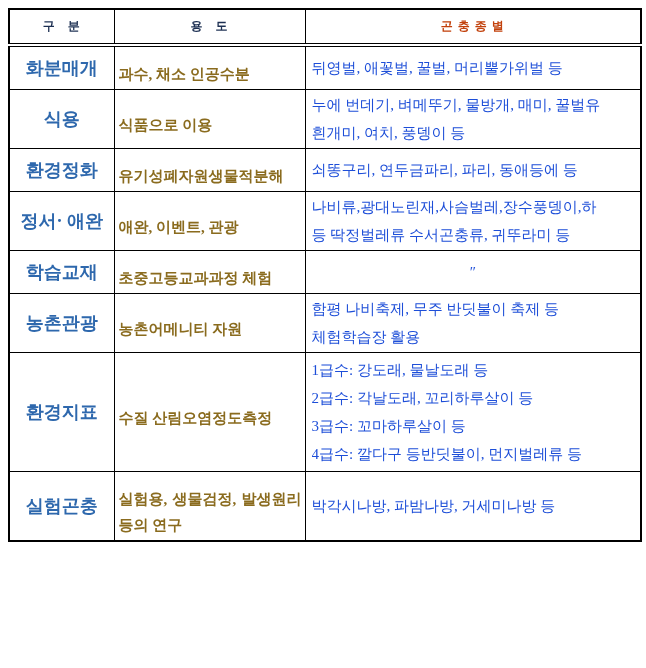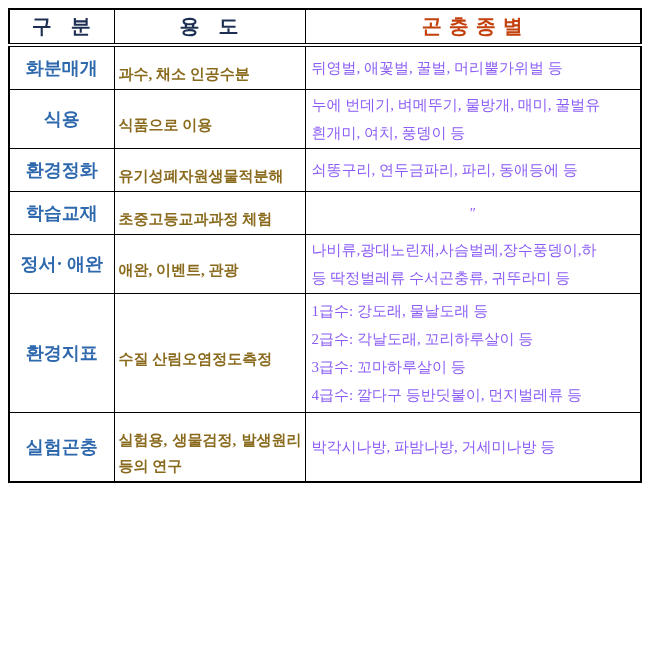--- a/index.html
+++ b/index.html
@@ -18,42 +18,42 @@
   col.c2{width:191px;}
   col.c3{width:336px;}
   th,td{
     border:1px solid #000;
     vertical-align:middle;
     overflow:hidden;
     padding:0;
   }
   thead th{
     height:33px;
-    font-size:20px;font-weight:bold;
+    font-size:12px;font-weight:bold;
     text-align:center;white-space:pre;
     border-bottom:4px double #000;
     letter-spacing:1px;
   }
   th.h-dark{color:#1c2f52;}
   th.h-blue{color:#c2410c;font-family:Liberation Serif, serif;}
   td.cat{
     text-align:center;
     font-size:18px;font-weight:bold;
     color:#2e68ad;
   }
   td.use{
     font-size:15px;font-weight:bold;
     color:#8a6b1e;
     text-align:justify;
     padding:14px 3px 2px 4px;
     line-height:26px;
   }
   td.insects{
     font-size:15px;
-    color:#8b5cf6;
+    color:#1d4ed8;
     padding:1px 0 1px 6px;
     line-height:28px;
   }
   td.insects .insect-line{
     white-space:pre;overflow:hidden;
   }
   td.insects.centered{text-align:center;padding-left:0;}
 </style>
 </head>
 <body>
@@ -88,33 +88,41 @@
             <div class="insect-line">흰개미, 여치, 풍뎅이 등</div>
           </td>
         </tr>
         <tr style="height: 36px;">
           <td class="cat">환경정화</td>
           <td class="use">유기성폐자원생물적분해</td>
           <td class="insects">
             <div class="insect-line">쇠똥구리, 연두금파리, 파리, 동애등에 등</div>
           </td>
         </tr>
+        <tr style="height: 58px;">
+          <td class="cat">정서· 애완</td>
+          <td class="use">애완, 이벤트, 관광</td>
+          <td class="insects">
+            <div class="insect-line">나비류,광대노린재,사슴벌레,장수풍뎅이,하</div>
+            <div class="insect-line">등 딱정벌레류 수서곤충류, 귀뚜라미 등</div>
+          </td>
+        </tr>
         <tr style="height: 33px;">
           <td class="cat">학습교재</td>
           <td class="use">초중고등교과과정 체험</td>
           <td class="insects centered">
             <div class="insect-line">″</div>
           </td>
         </tr>
         <tr style="height: 58px;">
-          <td class="cat">정서· 애완</td>
-          <td class="use">애완, 이벤트, 관광</td>
+          <td class="cat">농촌관광</td>
+          <td class="use">농촌어메니티 자원</td>
           <td class="insects">
-            <div class="insect-line">나비류,광대노린재,사슴벌레,장수풍뎅이,하</div>
-            <div class="insect-line">등 딱정벌레류 수서곤충류, 귀뚜라미 등</div>
+            <div class="insect-line">함평 나비축제, 무주 반딧불이 축제 등</div>
+            <div class="insect-line">체험학습장 활용</div>
           </td>
         </tr>
         <tr style="height: 119px;">
           <td class="cat">환경지표</td>
           <td class="use">수질 산림오염정도측정</td>
           <td class="insects">
             <div class="insect-line">1급수: 강도래, 물날도래 등</div>
             <div class="insect-line">2급수: 각날도래, 꼬리하루살이 등</div>
             <div class="insect-line">3급수: 꼬마하루살이 등</div>
             <div class="insect-line">4급수: 깔다구 등반딧불이, 먼지벌레류 등</div>

